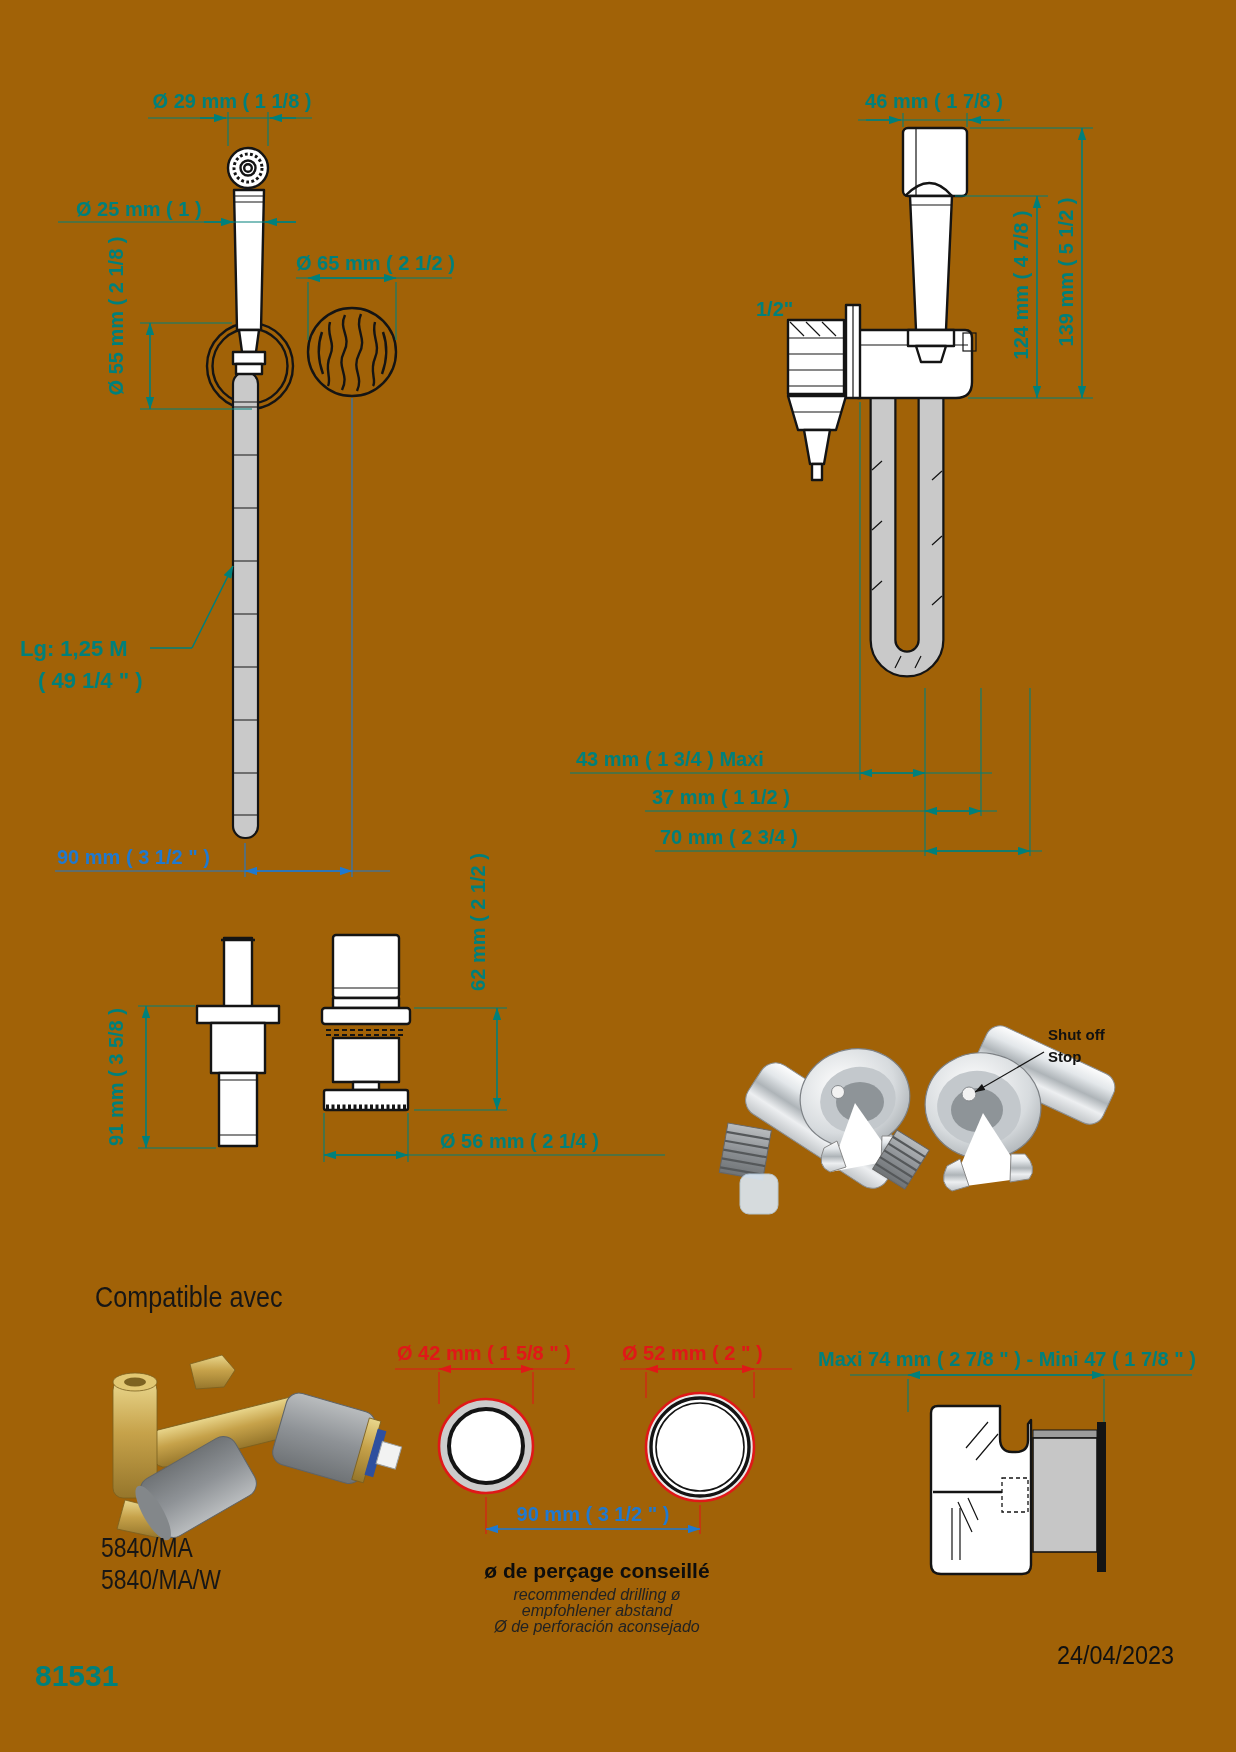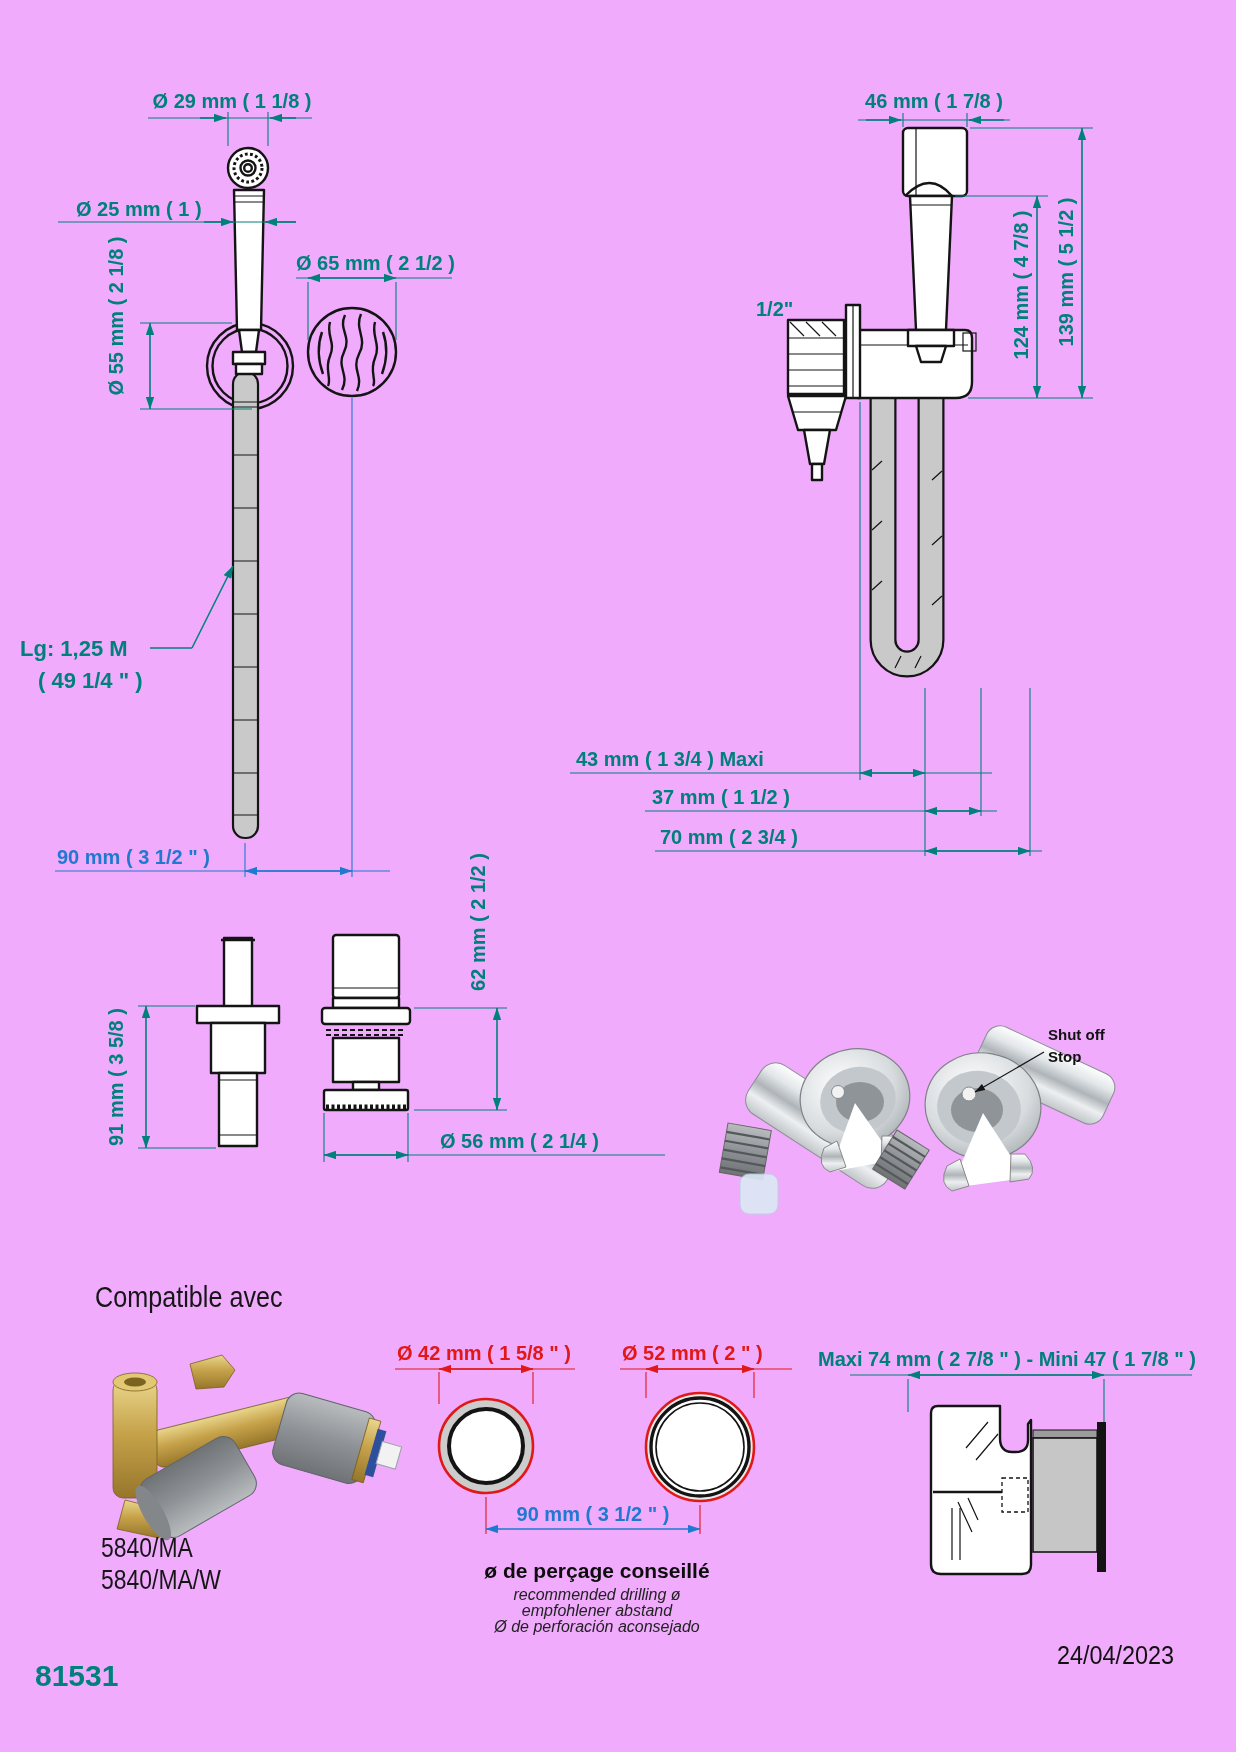--- a/index.html
+++ b/index.html
@@ -1,16 +1,16 @@
 <!DOCTYPE html>
 <html><head>
 <meta charset="utf-8">
 <style>
   html,body{margin:0;padding:0;background:#e8e8e8;}
-  .page{position:relative;width:1236px;height:1752px;background:#f0abfc;margin:0 auto;overflow:hidden;text-align:center;}
+  .page{position:relative;width:1236px;height:1752px;background:#a16207;margin:0 auto;overflow:hidden;text-align:center;}
   svg{display:block;}
   svg text{font-family:"Liberation Sans", sans-serif;}
   .t20{font-size:20px;font-weight:bold;fill:#00807B;}
   .t22{font-size:22px;font-weight:bold;fill:#00807B;}
   .b20{font-size:20px;font-weight:bold;fill:#1F79D0;}
   .r20{font-size:20px;font-weight:bold;fill:#E01818;}
   .blk15{font-size:15px;font-weight:bold;fill:#111;}
   .capB{font-size:21px;font-weight:bold;fill:#0d0d0d;}
   .capI{font-size:16px;font-style:italic;fill:#222;}
   .thin30{font-size:30px;fill:#161616;}

